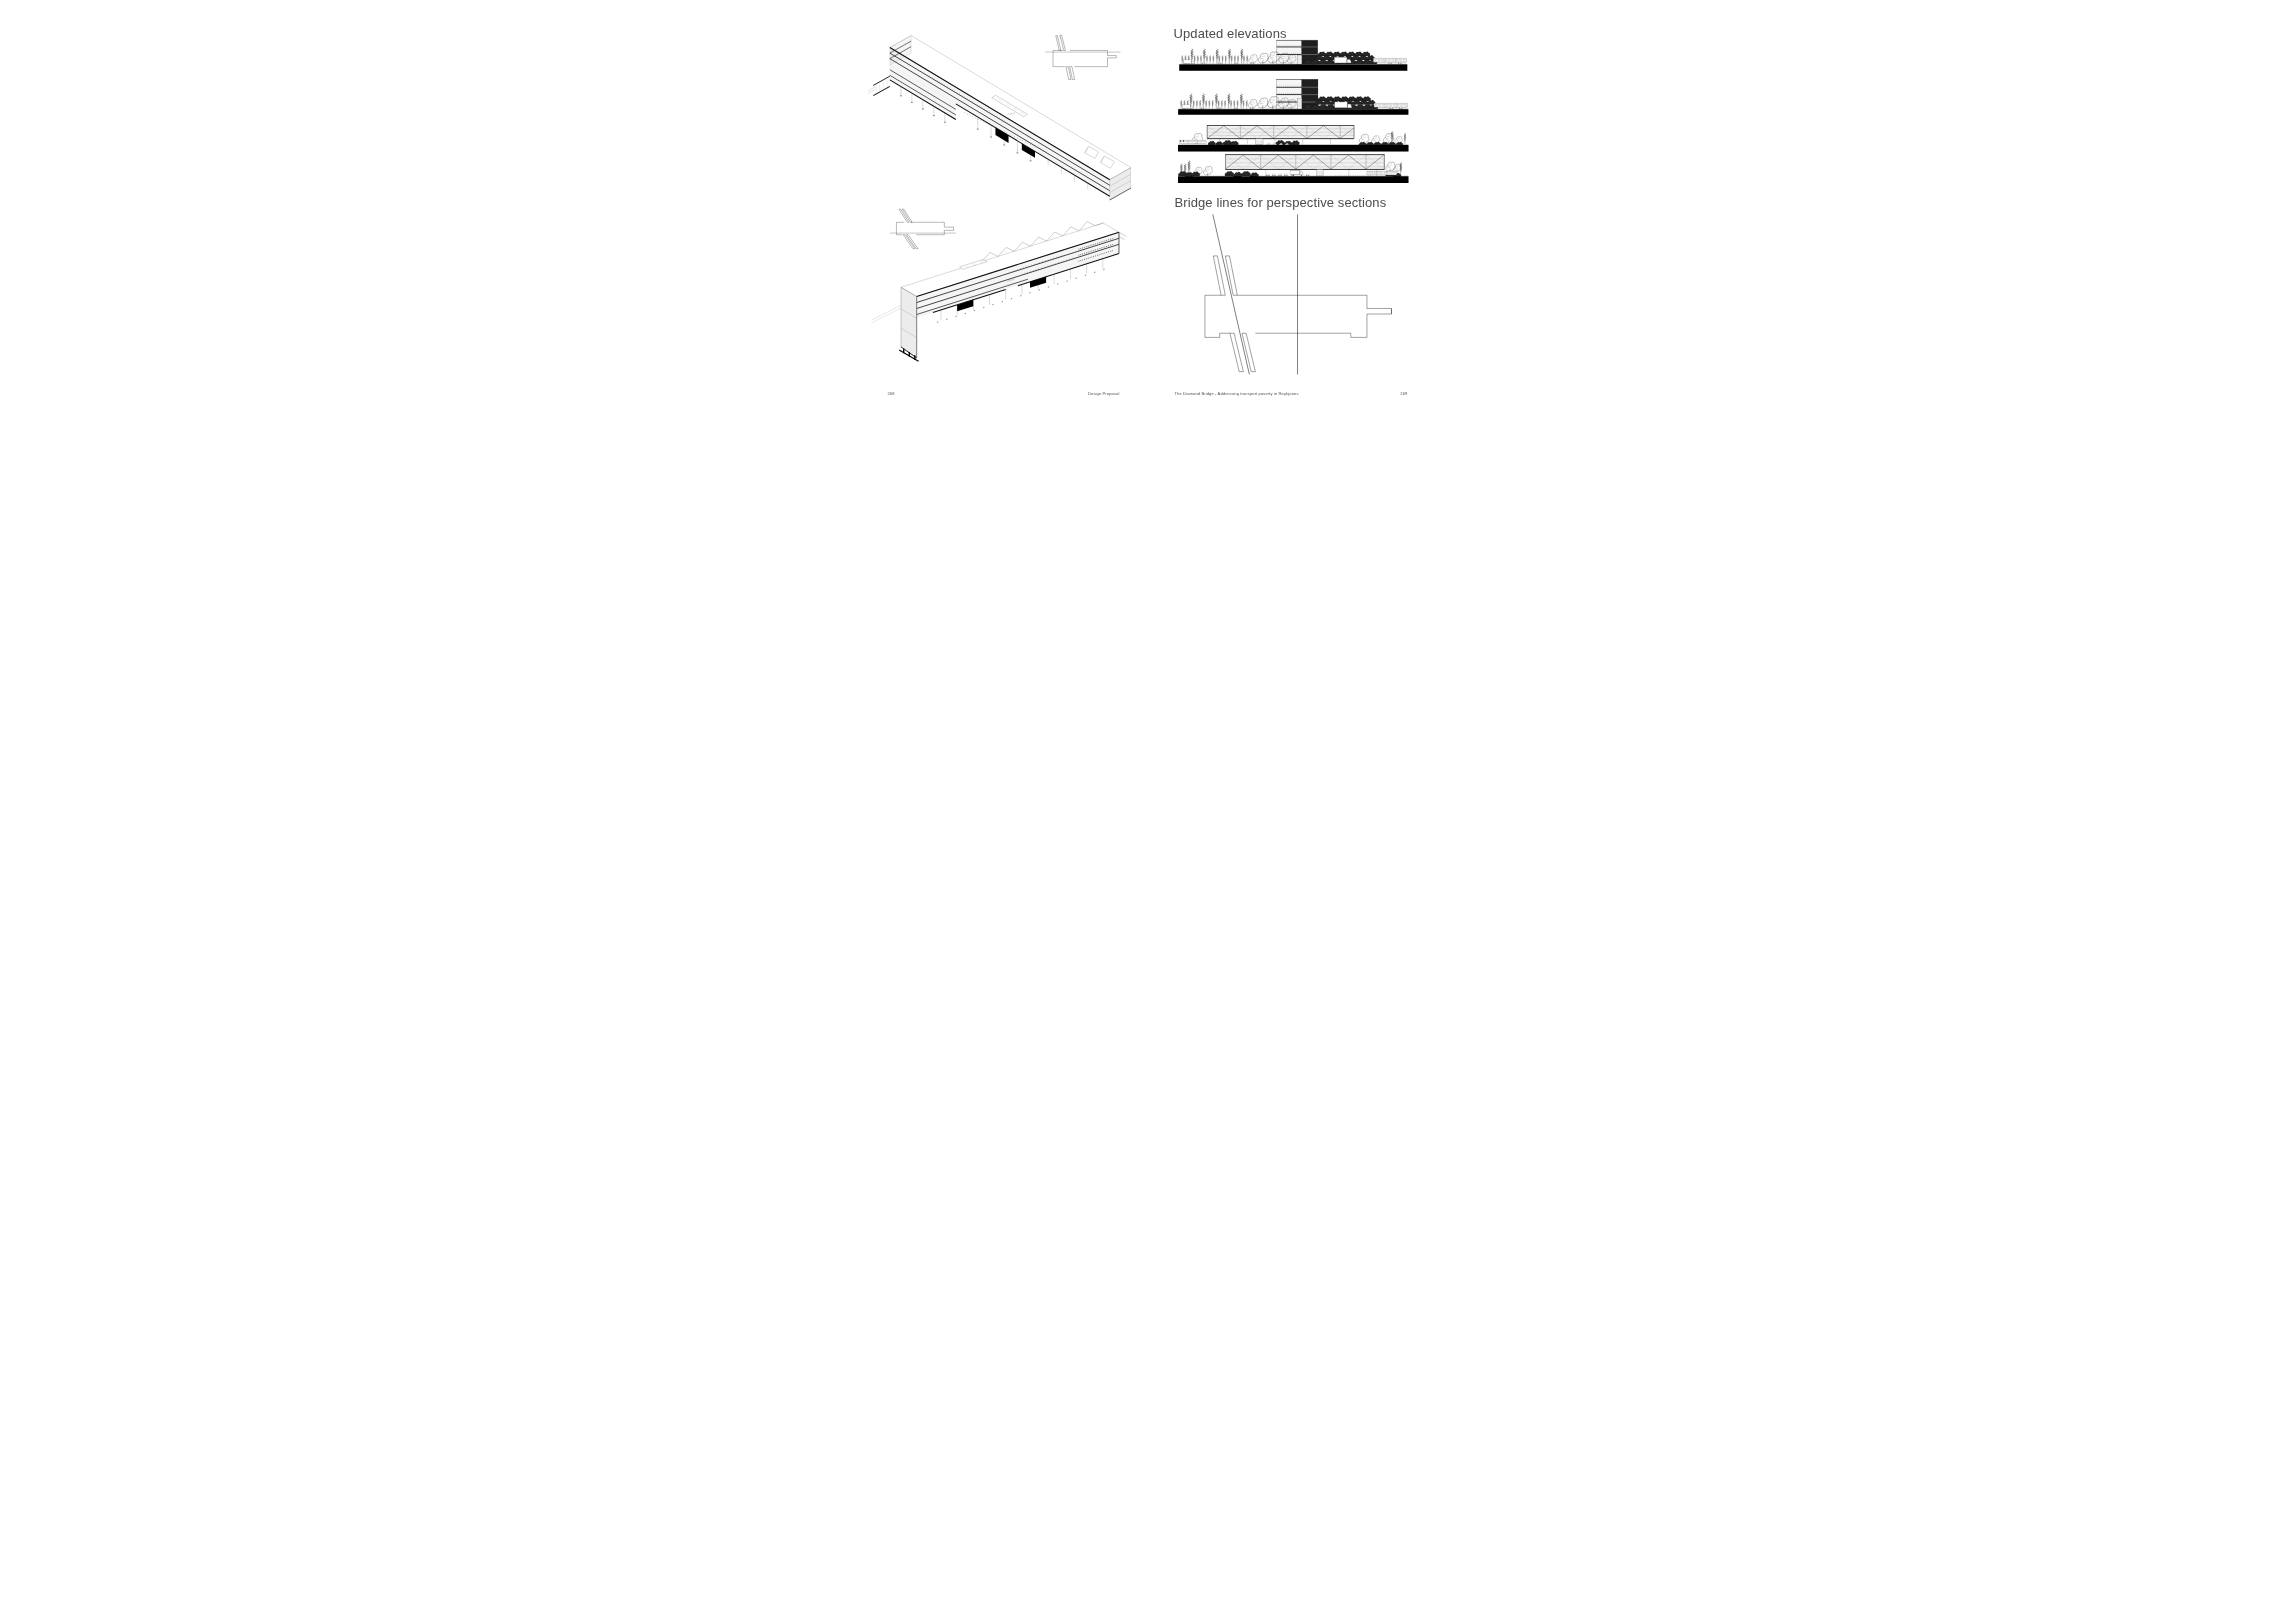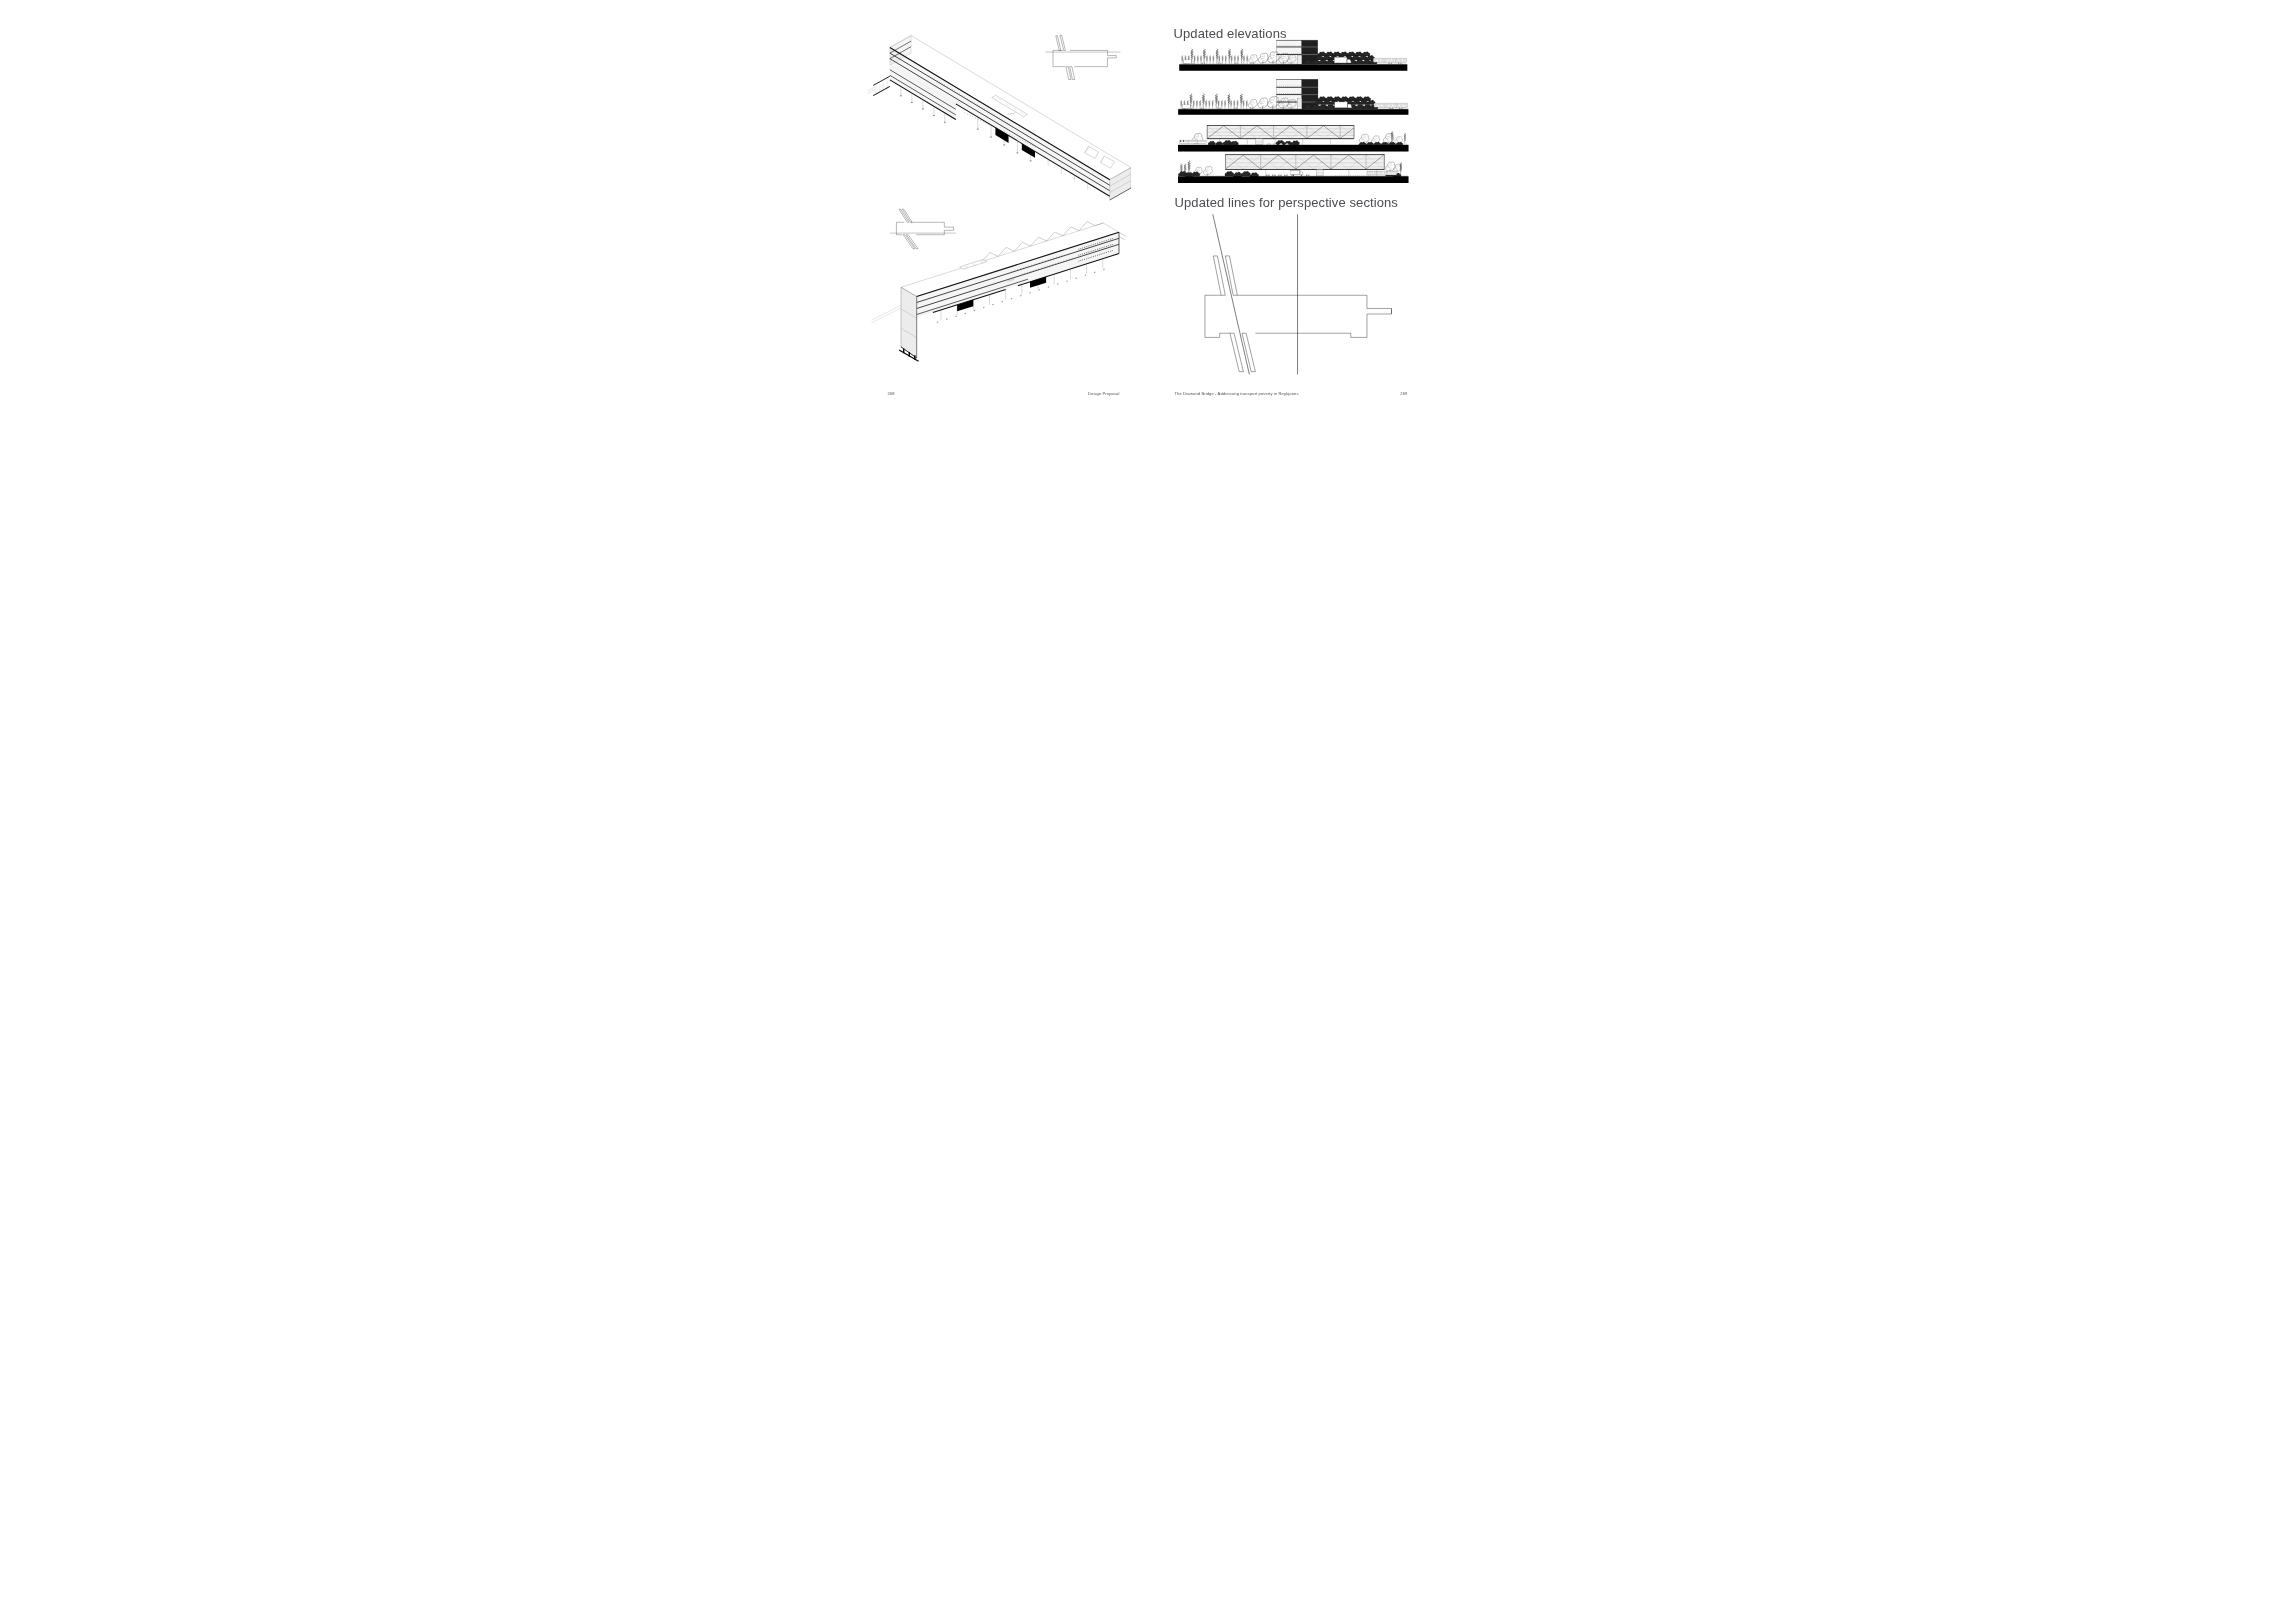--- a/index.html
+++ b/index.html
@@ -471,21 +471,21 @@
         <use href="#car" x="216" y="52.5" width="9" height="5.5"></use>
           <use href="#car" x="229" y="52.5" width="9" height="5.5"></use>
         <use href="#truck" x="242" y="45" width="30" height="13"></use>
         <use href="#car" x="276" y="52.5" width="9" height="5.5"></use>
         <use href="#train" x="408" y="46.5" width="66" height="11"></use>
       </g>
       <path d="M2 58H498" stroke="#3a3a3a" stroke-width="0.5"></path>
       <rect x="0" y="58.6" width="499" height="14.6" fill="#000"></rect>
     </svg>
 
-    <h2 class="big-title" style="left:27px;top:198px">Updated lines for perspective sections</h2>
+    <h2 class="big-title" style="left:27px;top:198px">Bridge lines for perspective sections</h2>
 
     <svg style="left:0;top:211px" width="287" height="169" viewBox="0 0 620 365">
       <g stroke="#1c1c1c" stroke-width="0.9" fill="none">
         <path d="M123 182H158M193 182H473"></path>
         <path d="M123 182V273"></path>
         <path d="M123 273H155V264H177M232 264H438V273H473"></path>
         <path d="M473 182V210.5M473 222.5V273"></path>
         <path d="M473 210.5H526V222.5H473"></path>
         <path d="M526 210.5V222.5"></path>
         <polygon points="141,97 150,97 167,182 158,182"></polygon>

